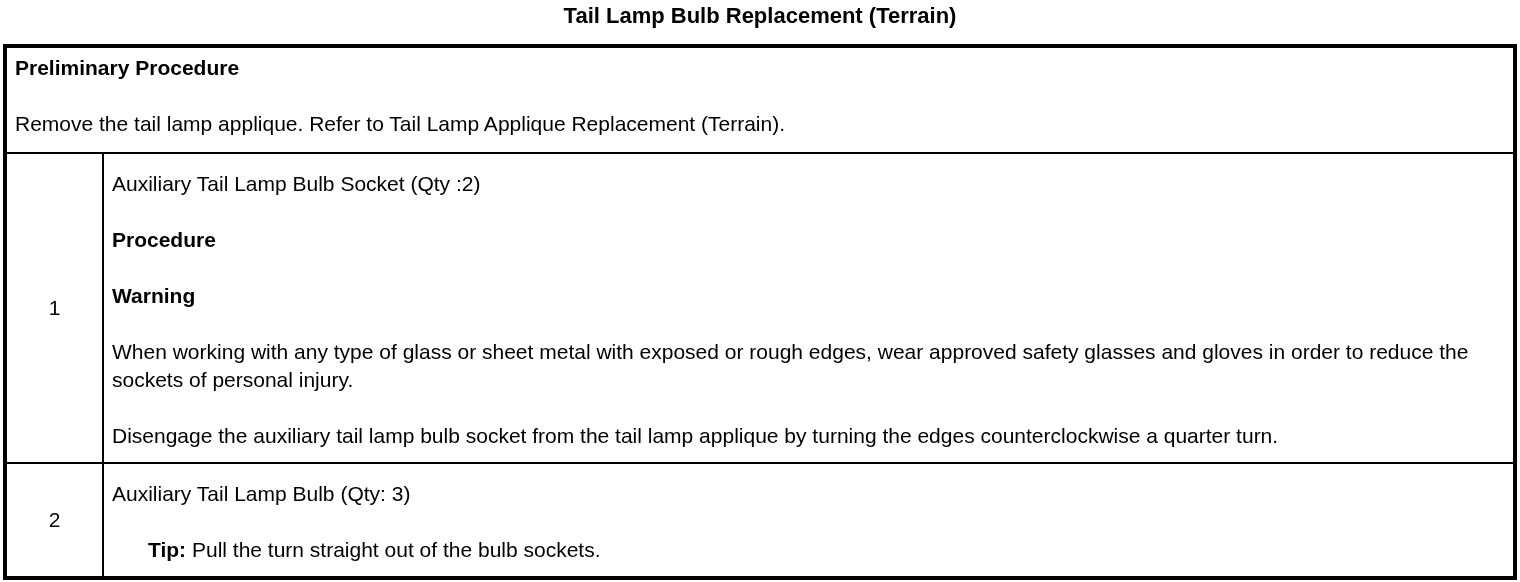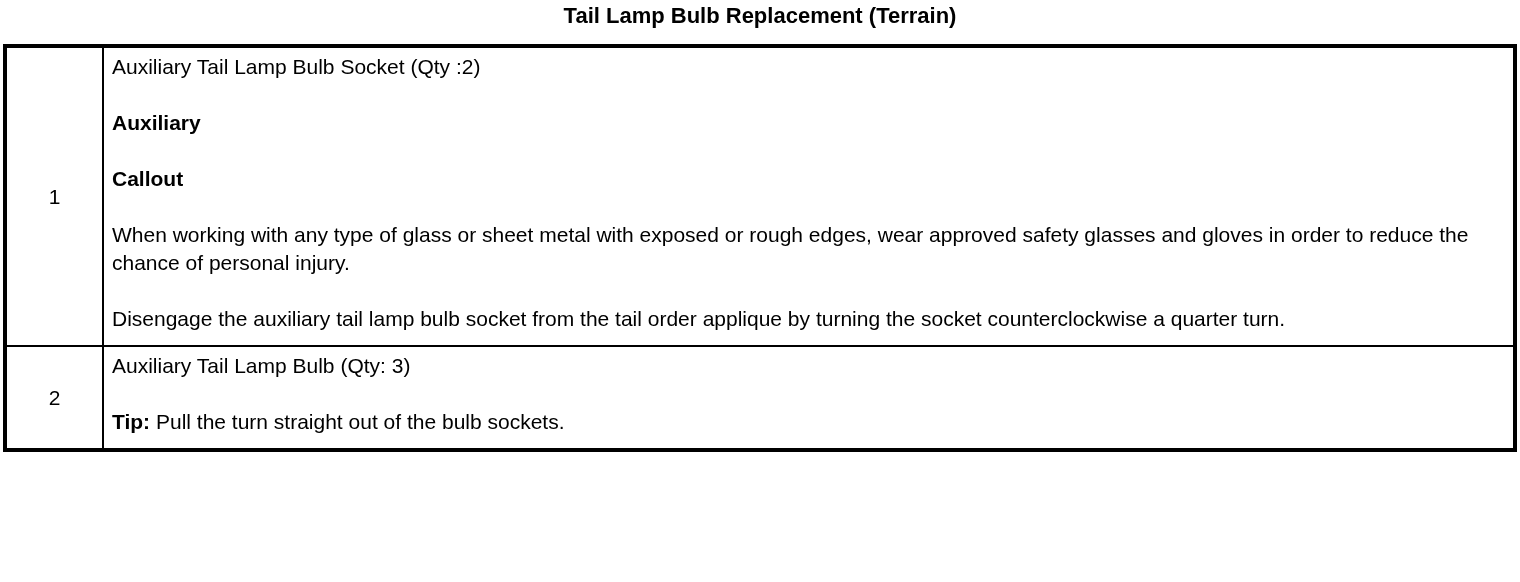--- a/index.html
+++ b/index.html
@@ -51,57 +51,64 @@
     padding: 6px 8px 14px 8px;
     line-height: 28px;
   }
   td.callout-cell {
     text-align: center;
     vertical-align: middle;
     line-height: 28px;
   }
   td.component-cell {
     vertical-align: top;
-    padding: 5px 8px 12px 8px;
+    padding: 16px 8px 12px 8px;
     line-height: 28px;
   }
   .parts-table p {
     margin: 28px 0 0 0;
   }
   .parts-table p:first-child {
     margin-top: 0;
   }
   .bold {
     font-weight: bold;
+    margin-left: 36px;
   }
 </style>
 </head>
 <body>
 
 <div class="page">
 
   <div class="doc-title">Tail Lamp Bulb Replacement (Terrain)</div>
 
   <table class="parts-table">
     <colgroup>
       <col style="width:98px">
       <col>
     </colgroup>
 
     <tbody>
 
+    <tr>
+      <td class="preliminary-cell" colspan="2">
+        <p class="bold">Preliminary Procedure</p>
+        <p>Remove the tail lamp applique. Refer to Tail Lamp Applique Replacement (Terrain).</p>
+      </td>
+    </tr>
 
     <tr>
       <td class="callout-cell">1</td>
       <td class="component-cell">
         <p>Auxiliary Tail Lamp Bulb Socket (Qty :2)</p>
-        <p class="bold">Auxiliary</p>
-        <p class="bold">Callout</p>
-        <p>When working with any type of glass or sheet metal with exposed or rough edges, wear approved safety glasses and gloves in order to reduce the chance of personal injury.</p>
-        <p>Disengage the auxiliary tail lamp bulb socket from the tail order applique by turning the socket counterclockwise a quarter turn.</p>
+        <p class="bold">Procedure</p>
+        <p class="bold">Warning</p>
+        <p>When working with any type of glass or sheet metal with exposed or rough edges, wear approved safety glasses and gloves in order to reduce the sockets of personal injury.</p>
+        <p>Disengage the auxiliary tail lamp bulb socket from the tail lamp applique by turning the edges counterclockwise a quarter turn.</p>
       </td>
     </tr>
 
     <tr>
       <td class="callout-cell">2</td>
       <td class="component-cell">
         <p>Auxiliary Tail Lamp Bulb (Qty: 3)</p>
         <p><span class="bold">Tip:</span><span> Pull the turn straight out of the bulb sockets.</span></p>
       </td>
     </tr>

